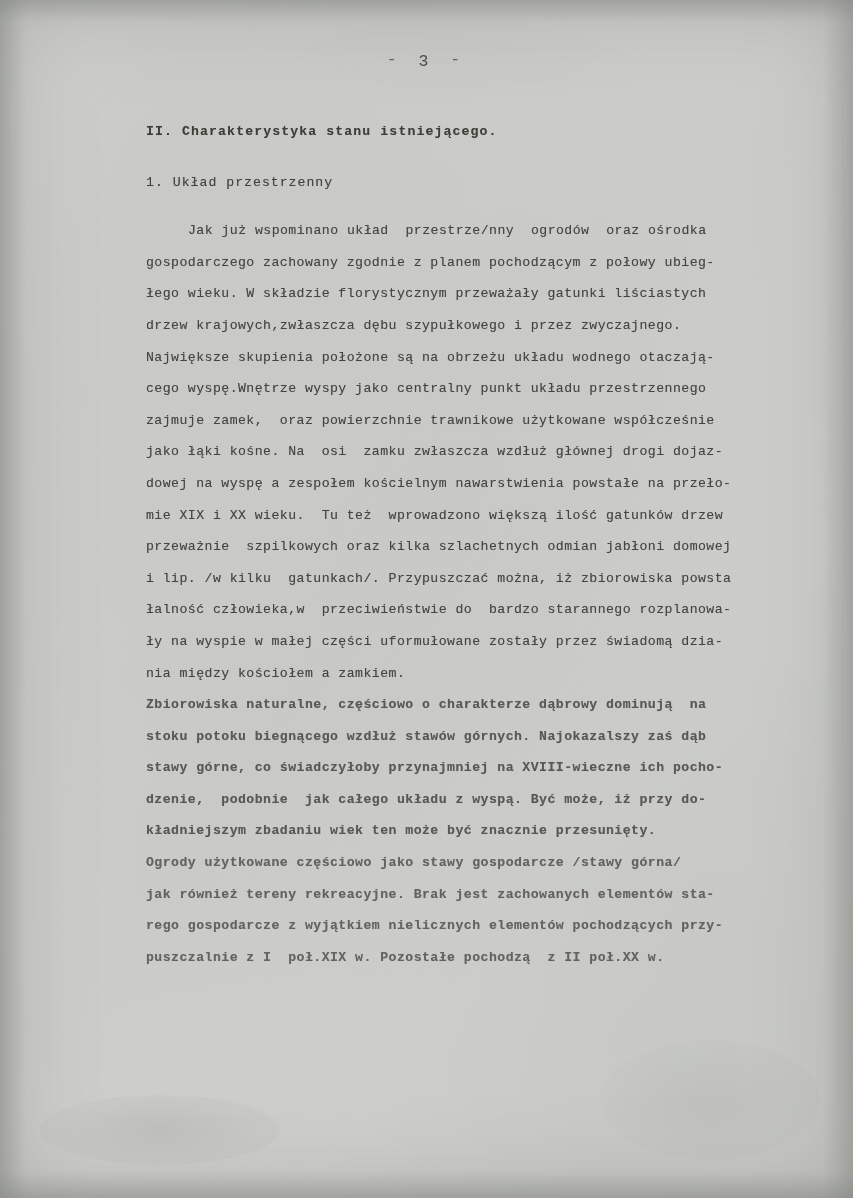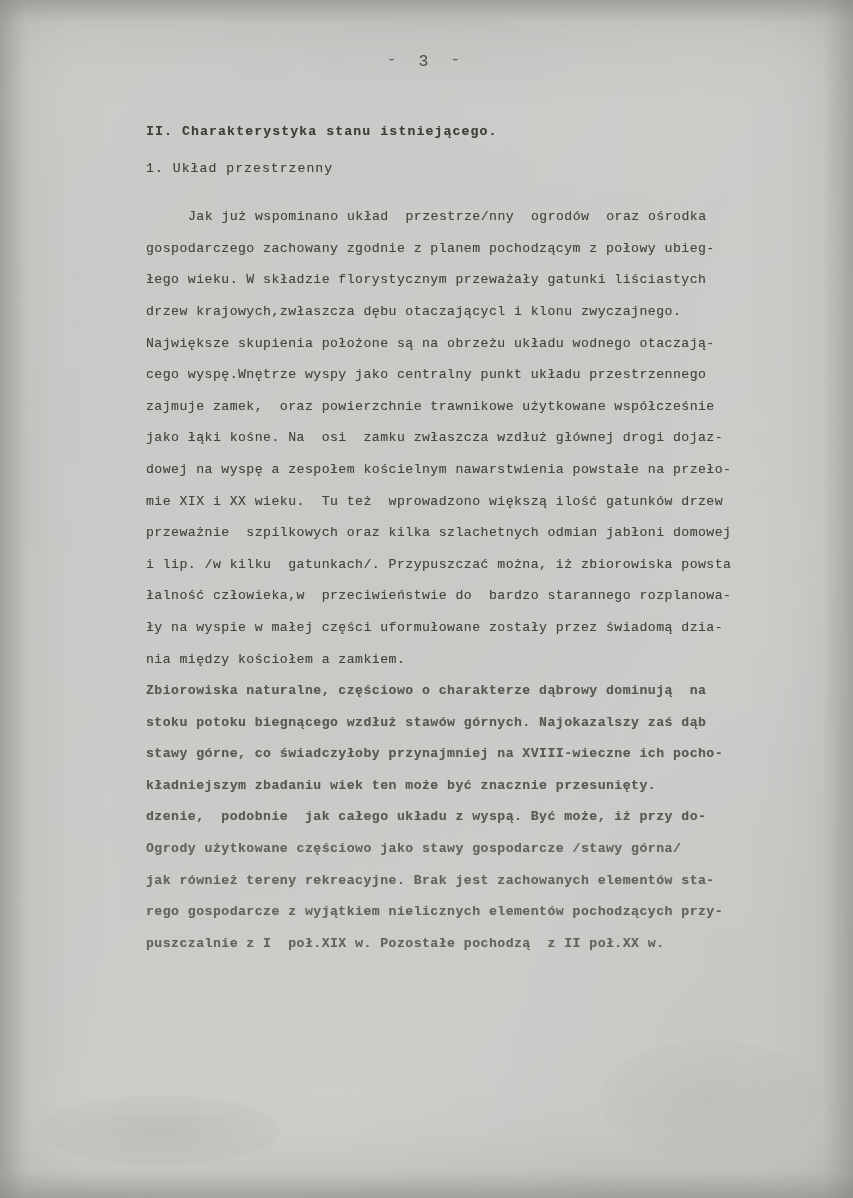--- a/index.html
+++ b/index.html
@@ -62,21 +62,21 @@
     color: #3c3c38;
     opacity: 0.93;
     text-shadow: 0 0 0.7px rgba(60,60,56,0.45);
   }
   .heading {
     font-weight: bold;
     letter-spacing: 1.1px;
     color: #35352f;
   }
   .subheading {
-    margin-top: 5px;
+    margin-top: 19px;
     letter-spacing: 1.0px;
     color: #3a3a34;
   }
   .para {
     margin-top: 17px;
   }
   .para.tight {
     margin-top: 0;
     font-weight: bold;
   }
@@ -129,40 +129,40 @@
   <div class="body-text">
 
     <div class="line heading">II. Charakterystyka stanu istniejącego.</div>
 
     <div class="line subheading">1. Układ przestrzenny</div>
 
     <div class="para">
       <span class="line indent">Jak już wspominano układ  przestrze/nny  ogrodów  oraz ośrodka</span>
       <span class="line">gospodarczego zachowany zgodnie z planem pochodzącym z połowy ubieg-</span>
       <span class="line">łego wieku. W składzie florystycznym przeważały gatunki liściastych</span>
-      <span class="line">drzew krajowych,zwłaszcza dębu otaczającycl i klonu zwyczajnego.</span>
+      <span class="line">drzew krajowych,zwłaszcza dębu szypułkowego i przez zwyczajnego.</span>
       <span class="line">Największe skupienia położone są na obrzeżu układu wodnego otaczają-</span>
       <span class="line">cego wyspę.Wnętrze wyspy jako centralny punkt układu przestrzennego</span>
       <span class="line">zajmuje zamek,  oraz powierzchnie trawnikowe użytkowane współcześnie</span>
       <span class="line">jako łąki kośne. Na  osi  zamku zwłaszcza wzdłuż głównej drogi dojaz-</span>
       <span class="line">dowej na wyspę a zespołem kościelnym nawarstwienia powstałe na przeło-</span>
       <span class="line">mie XIX i XX wieku.  Tu też  wprowadzono większą ilość gatunków drzew</span>
       <span class="line">przeważnie  szpilkowych oraz kilka szlachetnych odmian jabłoni domowej</span>
       <span class="line">i lip. /w kilku  gatunkach/. Przypuszczać można, iż zbiorowiska powsta</span>
       <span class="line">łalność człowieka,w  przeciwieństwie do  bardzo starannego rozplanowa-</span>
       <span class="line">ły na wyspie w małej części uformułowane zostały przez świadomą dzia-</span>
       <span class="line">nia między kościołem a zamkiem.</span>
     </div>
 
     <div class="para tight faint">
       <span class="line">Zbiorowiska naturalne, częściowo o charakterze dąbrowy dominują  na</span>
       <span class="line">stoku potoku biegnącego wzdłuż stawów górnych. Najokazalszy zaś dąb</span>
       <span class="line">stawy górne, co świadczyłoby przynajmniej na XVIII-wiecznе ich pocho-</span>
+      <span class="line">dzenie,  podobnie  jak całego układu z wyspą. Być może, iż przy do-</span>
       <span class="line">kładniejszym zbadaniu wiek ten może być znacznie przesunięty.</span>
-      <span class="line">dzenie,  podobnie  jak całego układu z wyspą. Być może, iż przy do-</span>
     </div>
 
     <div class="para tight fainter">
       <span class="line">Ogrody użytkowane częściowo jako stawy gospodarcze /stawy górna/</span>
       <span class="line">jak również tereny rekreacyjne. Brak jest zachowanych elementów sta-</span>
       <span class="line">rego gospodarcze z wyjątkiem nielicznych elementów pochodzących przy-</span>
       <span class="line">puszczalnie z I  poł.XIX w. Pozostałe pochodzą  z II poł.XX w.</span>
     </div>
 
   </div>

